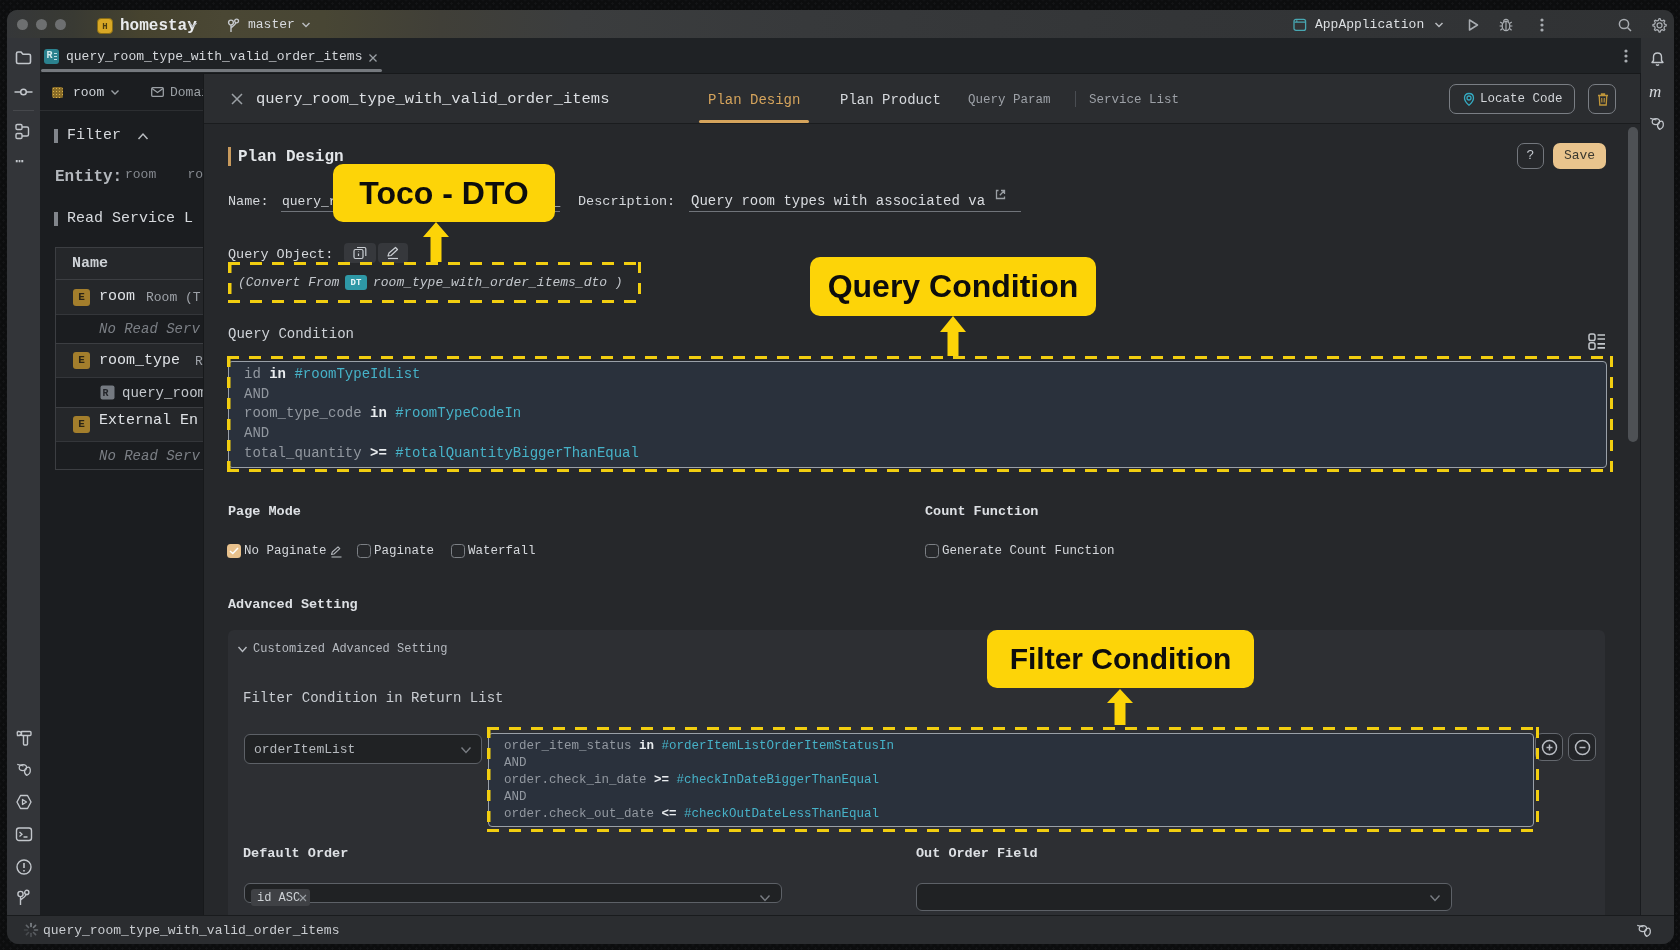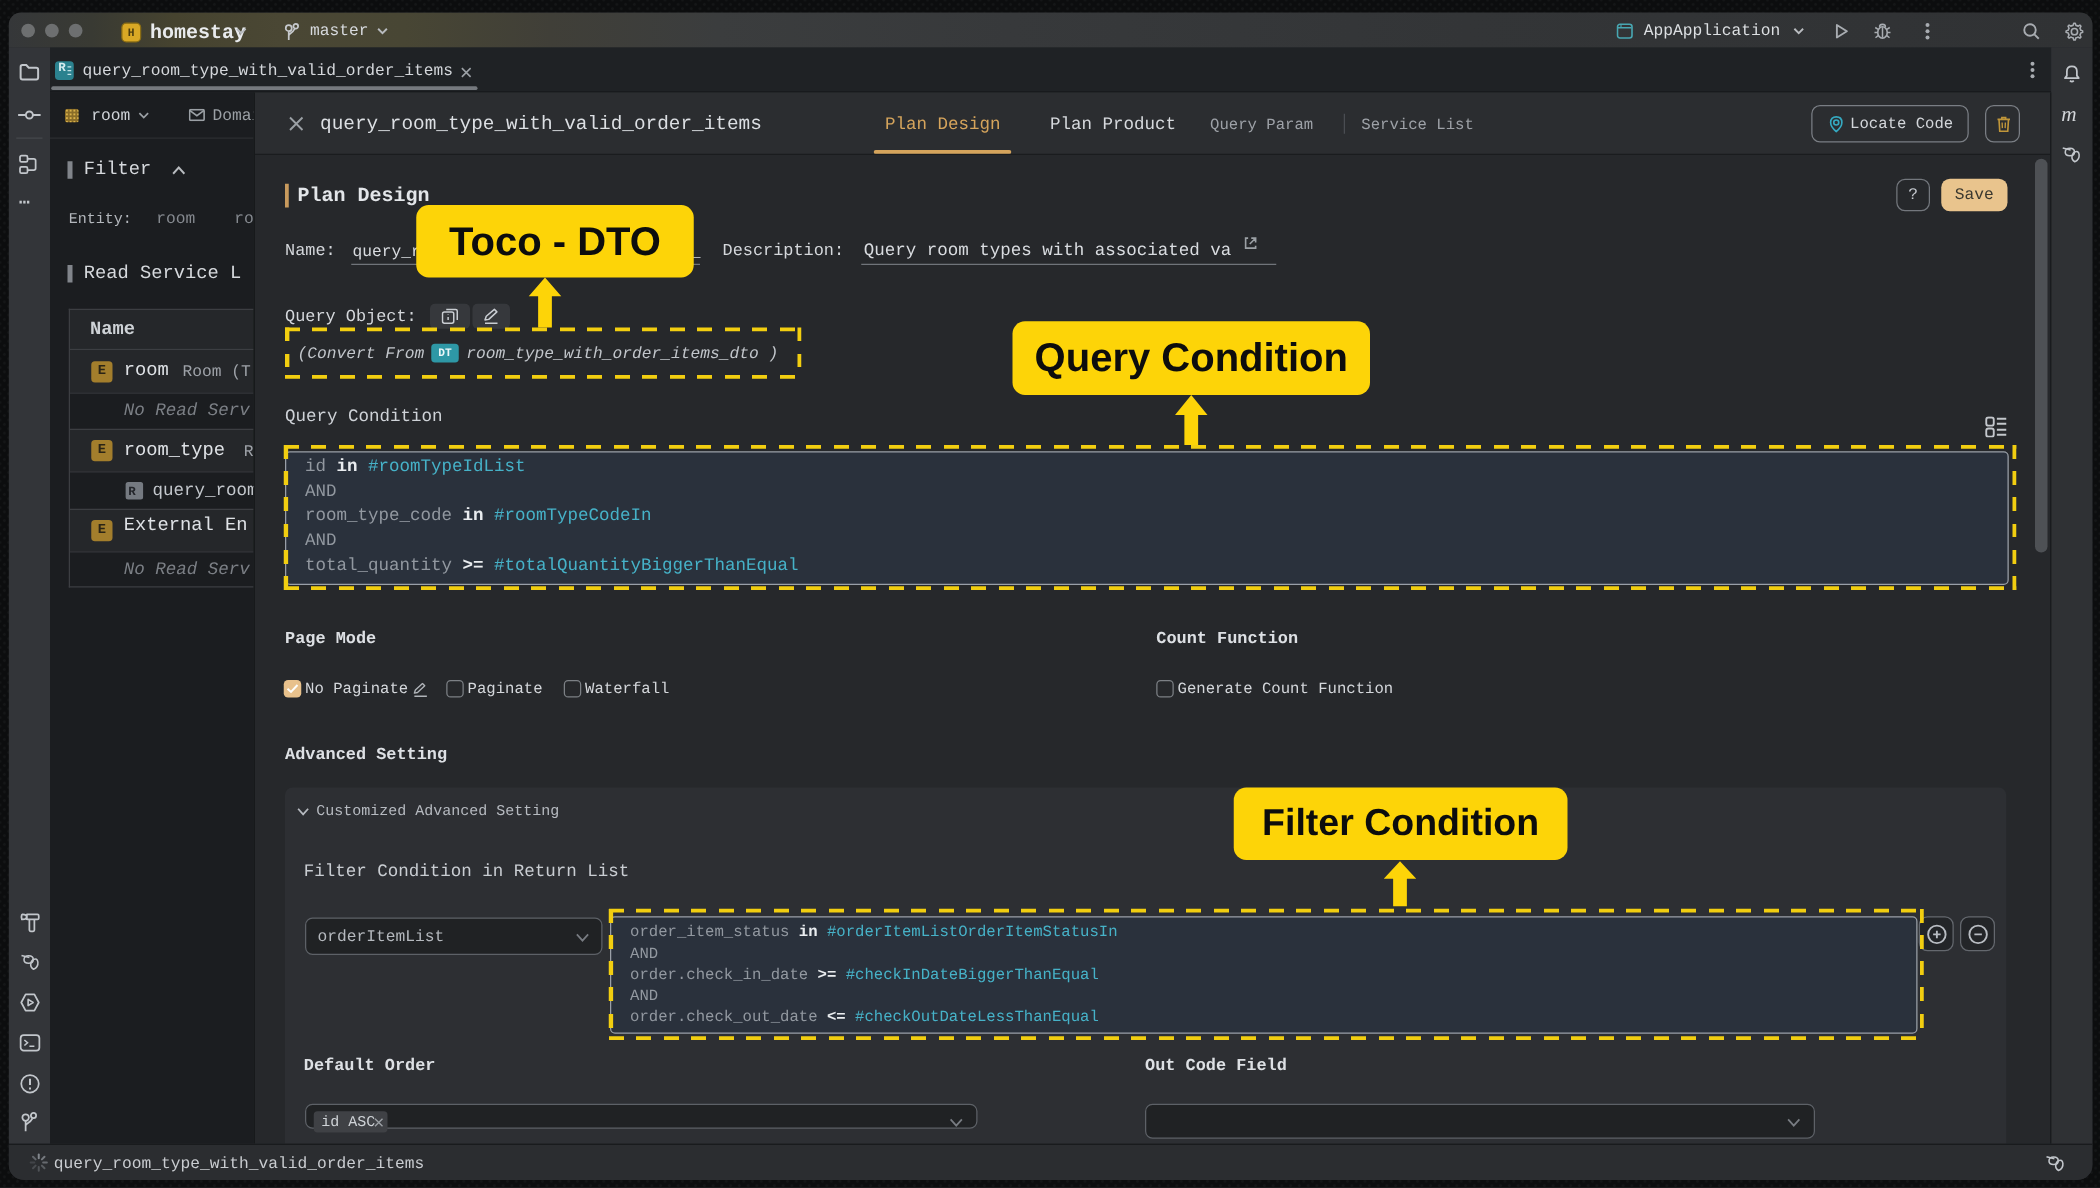--- a/index.html
+++ b/index.html
@@ -197,21 +197,21 @@
       <rect x="0.7" y="0.7" width="11.6" height="8.6" rx="1" stroke="#9ba0a5" stroke-width="1.3" fill="none"></rect>
       <path d="M1 1.5 L6.5 5.5 L12 1.5" stroke="#9ba0a5" stroke-width="1.3" fill="none"></path>
     </svg>
     <div class="abs" style="left:130px;top:11px;font-size:13px;color:#9ba0a5;">Domain</div>
     <div class="abs" style="left:0;top:36px;width:100%;height:1px;background:#2c2e31;"></div>
     <div class="abs" style="left:14px;top:55px;width:4px;height:14px;background:#81858b;"></div>
     <div class="abs" style="left:27px;top:53px;font-size:15px;color:#d6d9dd;">Filter</div>
     <svg class="abs" style="left:97px;top:58px;" width="12" height="9">
         <path d="M1.5 7 L6 2 L10.5 7" stroke="#b8bbbf" stroke-width="1.5" fill="none"></path>
       </svg>
-    <div class="abs" style="left:15px;top:94px;font-size:12px;color:#b4b8bd;">Entity:</div>
+    <div class="abs" style="left:15px;top:94px;font-size:16px;color:#b4b8bd;font-weight:bold;">Entity:</div>
     <div class="abs" style="left:85px;top:93px;font-size:13px;color:#85898f;">room&nbsp;&nbsp;&nbsp;&nbsp;ro</div>
     <div class="abs" style="left:14px;top:138px;width:4px;height:14px;background:#81858b;"></div>
     <div class="abs" style="left:27px;top:136px;font-size:15px;color:#d6d9dd;">Read Service L</div>
     <div class="abs" style="left:15px;top:173px;width:148px;height:223px;border:1px solid #3c3e42;border-right:none;">
       <div class="abs dots" style="left:0;top:0;width:100%;height:30.8px;background:#25272a;"></div>
       <div class="abs" style="left:16px;top:7px;font-size:15px;font-weight:bold;color:#ced2d6;">Name</div>
       <div class="abs dots" style="left:0;top:30.8px;width:100%;height:34.8px;background:#25272a;border-top:1px solid #3c3e42;">
         <div class="abs" style="left:17px;top:9px;width:17px;height:17px;border-radius:3px;background:#a37e2c;">
           <div class="abs" style="left:0;top:2px;width:100%;text-align:center;font-size:11px;font-weight:bold;color:#2a2416;">E</div>
         </div>
@@ -368,21 +368,21 @@
         <path d="M8.5 5.5 L8.5 11.5 M5.5 8.5 L11.5 8.5" stroke="#b8bcc2" stroke-width="1.5"></path>
       </svg>
     </div>
     <div class="abs" style="left:1364px;top:659px;width:28px;height:28px;border:1.5px solid #64686e;border-radius:7px;background:#232528;">
       <svg class="abs" style="left:5px;top:5px;" width="17" height="17">
         <circle cx="8.5" cy="8.5" r="7" stroke="#b8bcc2" stroke-width="1.5" fill="none"></circle>
         <path d="M5.5 8.5 L11.5 8.5" stroke="#b8bcc2" stroke-width="1.5"></path>
       </svg>
     </div>
     <div class="abs" style="left:39px;top:772px;font-size:13.5px;font-weight:bold;color:#dde0e4;">Default Order</div>
-    <div class="abs" style="left:712px;top:772px;font-size:13.5px;font-weight:bold;color:#dde0e4;">Out Code Field</div>
+    <div class="abs" style="left:712px;top:772px;font-size:13.5px;font-weight:bold;color:#dde0e4;">Out Order Field</div>
     <div class="sel" style="left:40px;top:809px;width:538px;height:20px;">
       <div class="abs" style="left:6px;top:5px;width:59px;height:17px;background:#3f4145;border-radius:3px;">
         <div class="abs" style="left:6px;top:1.5px;font-size:12px;color:#ced2d6;">id ASC</div>
         <svg class="abs" style="right:3px;top:5px;" width="8" height="8">
             <path d="M1 1 L7 7 M7 1 L1 7" stroke="#9ba0a5" stroke-width="1.1"></path>
           </svg>
       </div>
       <svg class="abs" style="right:10px;top:10px;" width="12" height="9">
           <path d="M1.5 1.5 L6 6.5 L10.5 1.5" stroke="#787c82" stroke-width="1.4" fill="none"></path>
         </svg>

